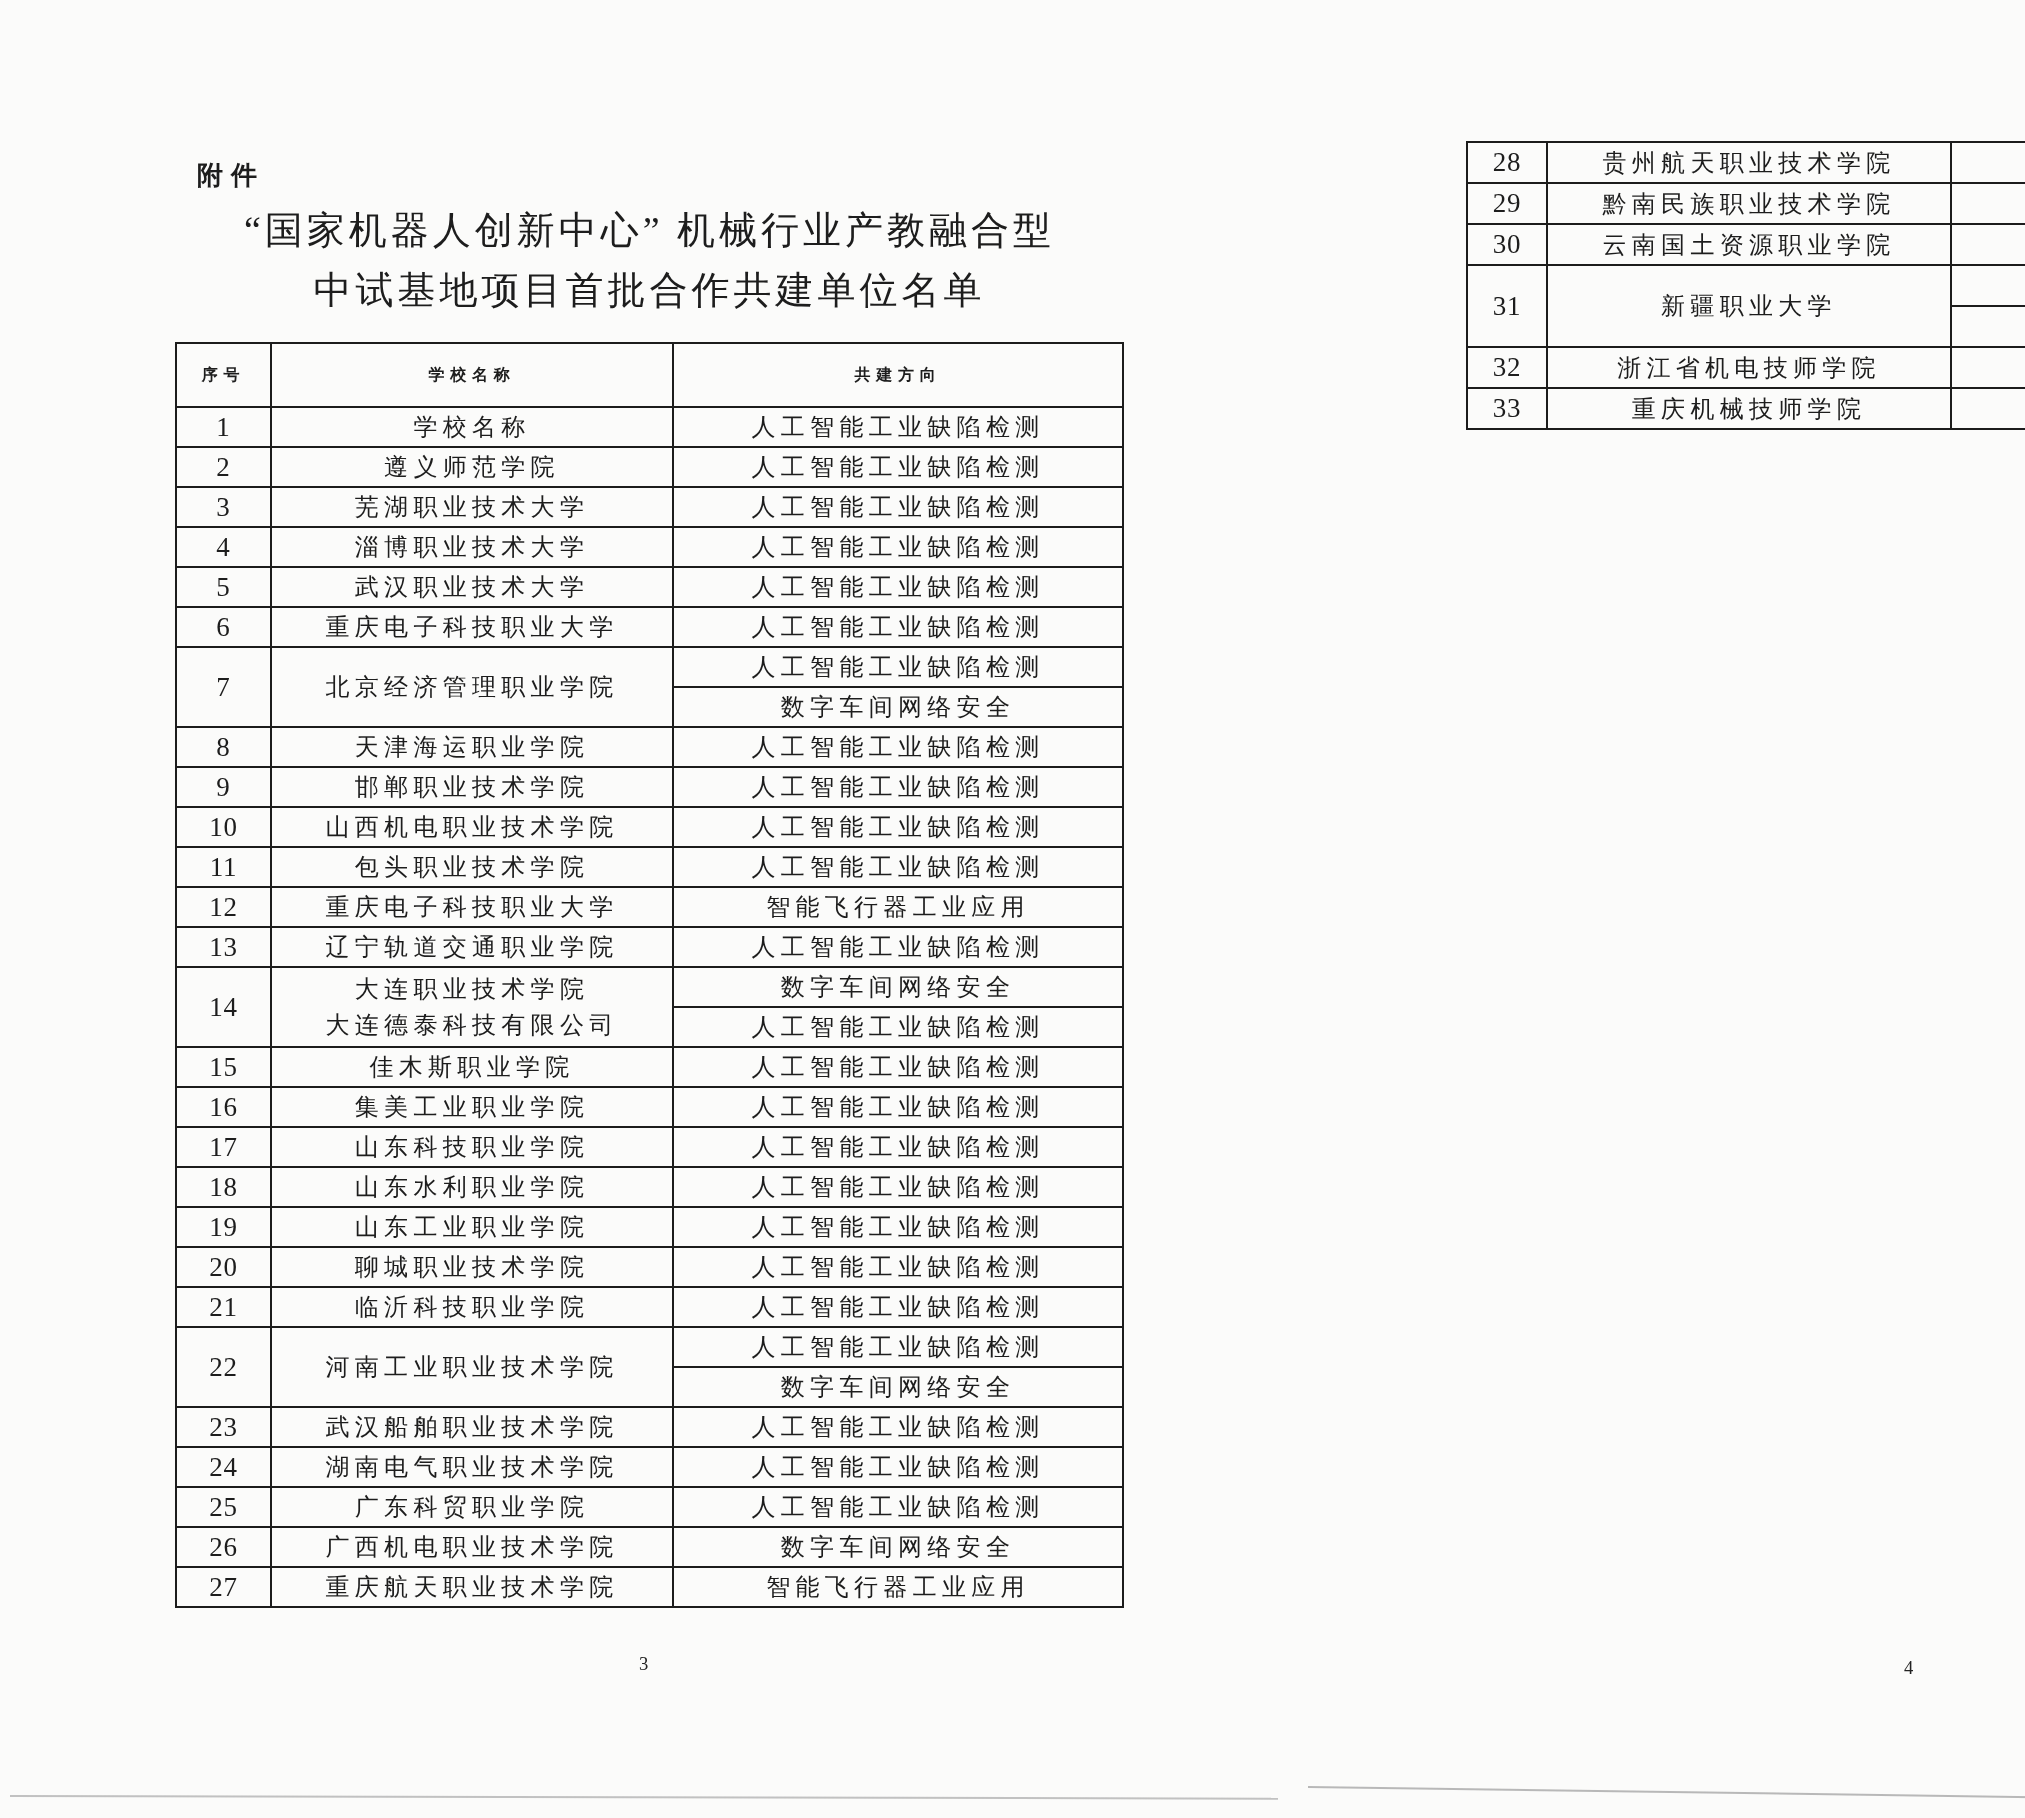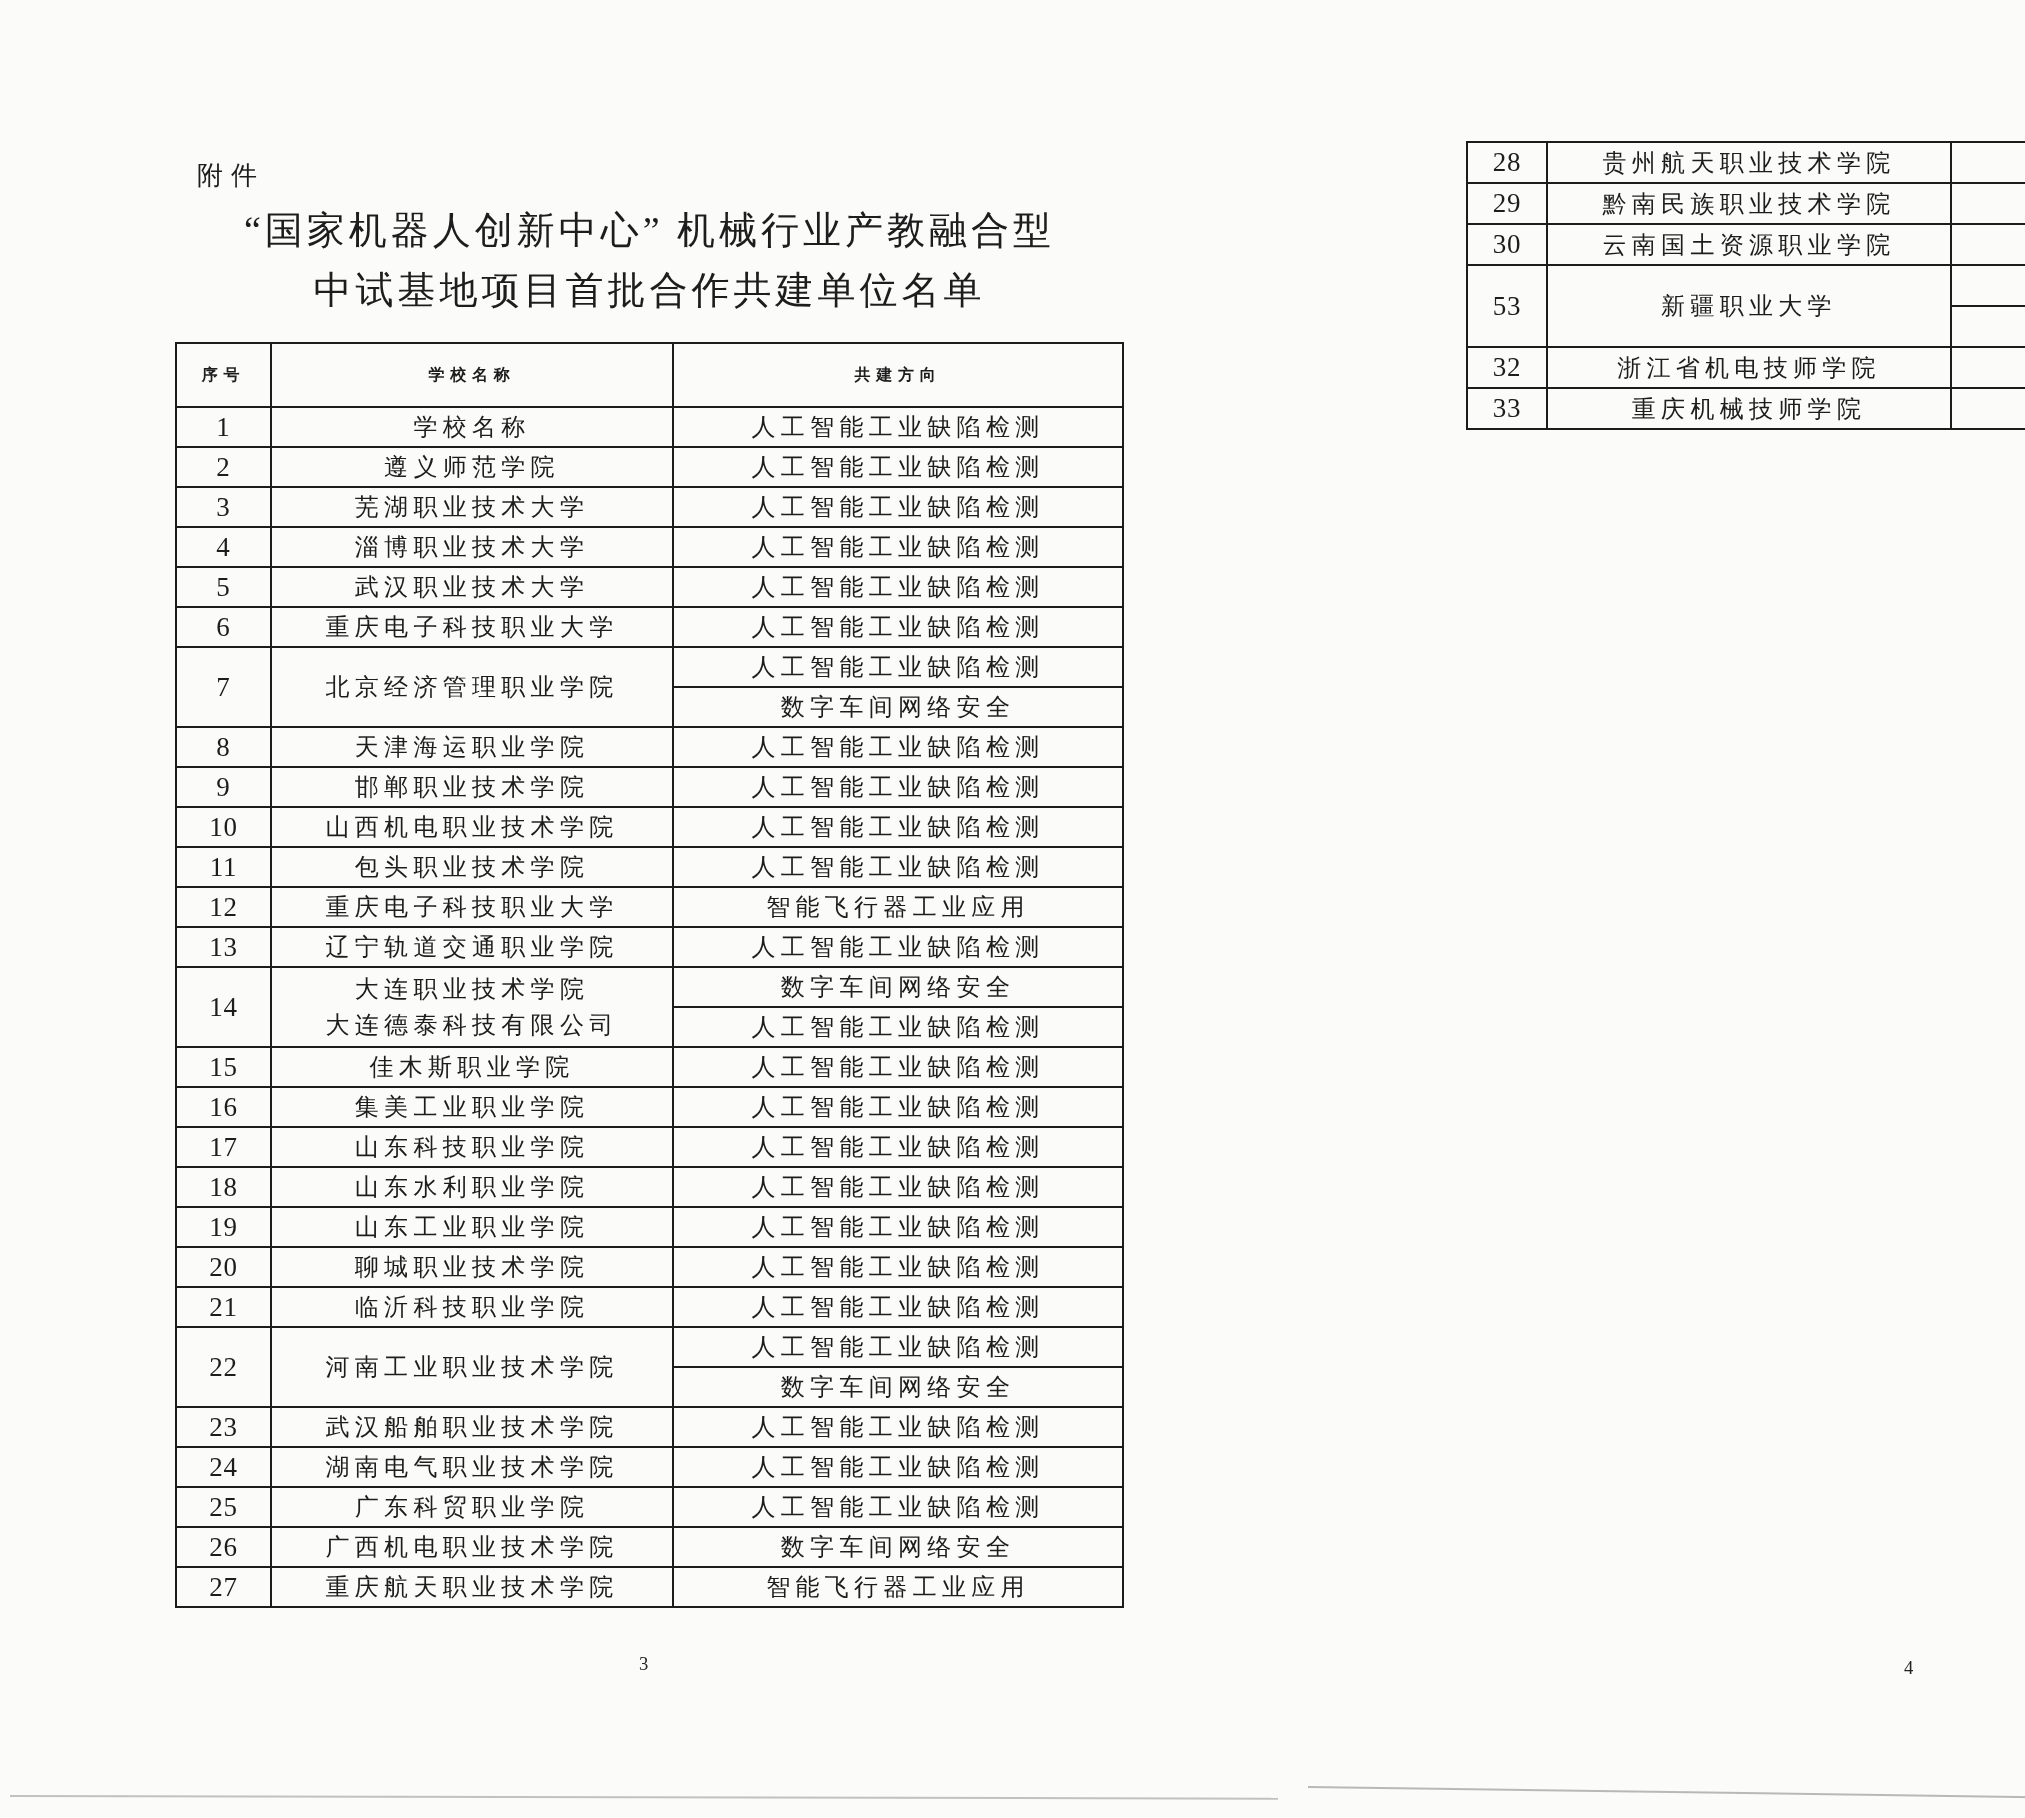--- a/index.html
+++ b/index.html
@@ -3,21 +3,21 @@
 <meta charset="utf-8">
 <style>
   html,body{margin:0;padding:0}
   body{
     width:2561px;height:1819px;position:relative;overflow:hidden;
     background:#fbfbfa;color:#1d1d1d;
     font-family:"Liberation Serif","DejaVu Serif",serif;
   }
   .attachment{
     position:absolute;left:197px;top:158px;
-    font-size:26px;font-weight:normal;letter-spacing:8px;white-space:nowrap;
+    font-size:26px;font-weight:bold;letter-spacing:8px;white-space:nowrap;
   }
   .title{
     position:absolute;left:170px;width:959px;text-align:center;
     font-weight:normal;font-size:38px;letter-spacing:4px;white-space:nowrap;
   }
   .title.l1{top:205px}
   .title.l2{top:265px}
   table{position:absolute;border-collapse:collapse;table-layout:fixed;background:transparent}
   td,th{
     border:2px solid #1c1c1c;text-align:center;vertical-align:middle;
@@ -289,21 +289,21 @@
           <td class="dir">智能飞行器工业应用</td>
         </tr>
         <tr>
           <td class="seq" rowspan="1">30</td>
           <td class="school" rowspan="1">
             <div class="line">云南国土资源职业学院</div>
           </td>
           <td class="dir">智能飞行器工业应用</td>
         </tr>
         <tr>
-          <td class="seq" rowspan="2">53</td>
+          <td class="seq" rowspan="2">31</td>
           <td class="school" rowspan="2">
             <div class="line">新疆职业大学</div>
           </td>
           <td class="dir">智能飞行器工业应用</td>
         </tr>
         <tr>
           <td class="dir">人工智能工业缺陷检测</td>
         </tr>
         <tr>
           <td class="seq" rowspan="1">32</td>

